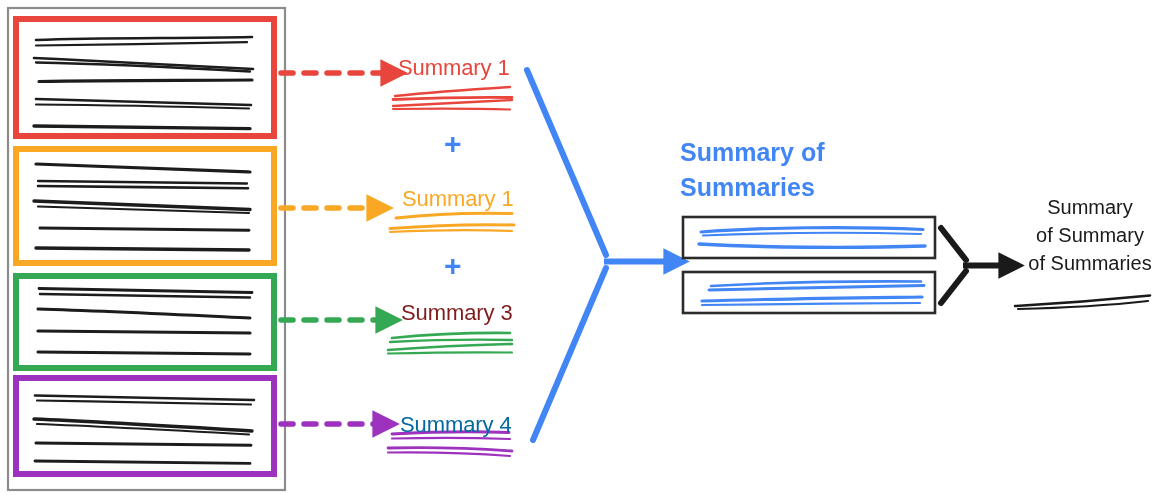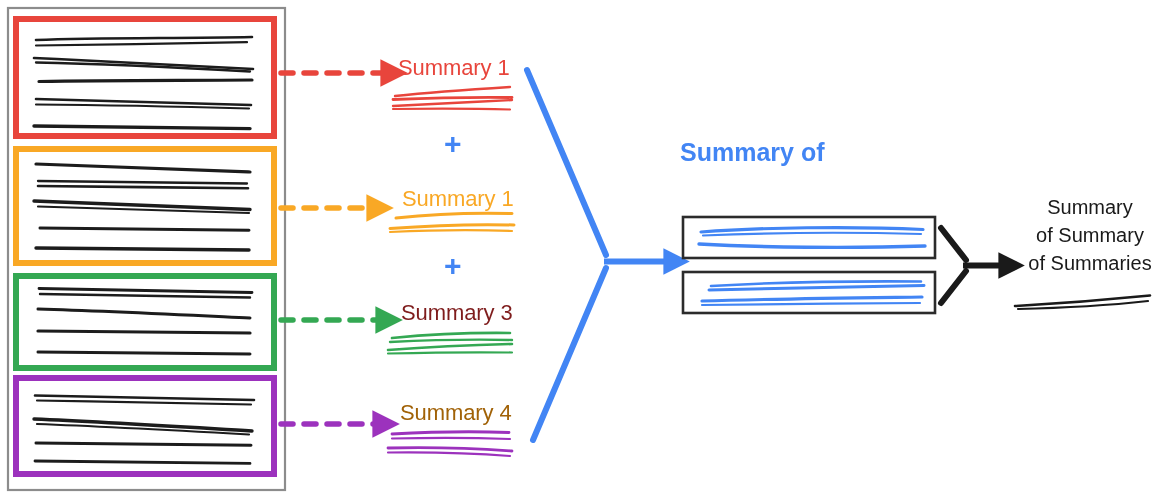--- a/index.html
+++ b/index.html
@@ -193,25 +193,26 @@
 
     <g stroke="#1a1a1a" fill="none" stroke-linecap="round">
       <path d="M1015,306 C1060,303.5 1110,299.5 1150,295.5" stroke-width="2.6"></path>
       <path d="M1018,309 C1062,308 1112,305 1148,301" stroke-width="2.2"></path>
     </g>
   </svg>
 
   <div class="lbl summary-label" style="left:398px; top:55px; color:#e8453c;">Summary 1</div>
   <div class="lbl summary-label" style="left:402px; top:186px; color:#f9a825;">Summary 1</div>
   <div class="lbl summary-label" style="left:401px; top:300px; color:#7f1d1d;">Summary 3</div>
-  <div class="lbl summary-label" style="left:400px; top:400px; color:#a16207;">Summary 4</div>
+  <div class="lbl summary-label" style="left:400px; top:412px; color:#0369a1;">Summary 4</div>
 
   <div class="lbl plus-sign" style="left:444px; top:126px;">+</div>
   <div class="lbl plus-sign" style="left:444px; top:248px;">+</div>
   <div class="lbl plus-sign" style="left:444px; top:360px; opacity:0;">+</div>
 
   <div class="lbl sos-title" style="left:680px; top:138px;">Summary of</div>
+  <div class="lbl sos-title" style="left:680px; top:173px;">Summaries</div>
 
   <div class="lbl final-label" style="left:1000px; top:196px;">Summary</div>
   <div class="lbl final-label" style="left:1000px; top:224px;">of Summary</div>
   <div class="lbl final-label" style="left:1000px; top:252px;">of Summaries</div>
 
 </div>
 
 </body></html>

